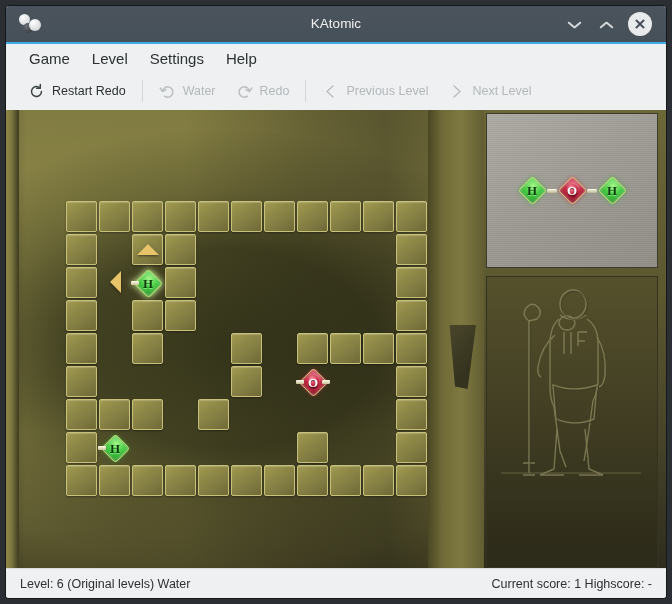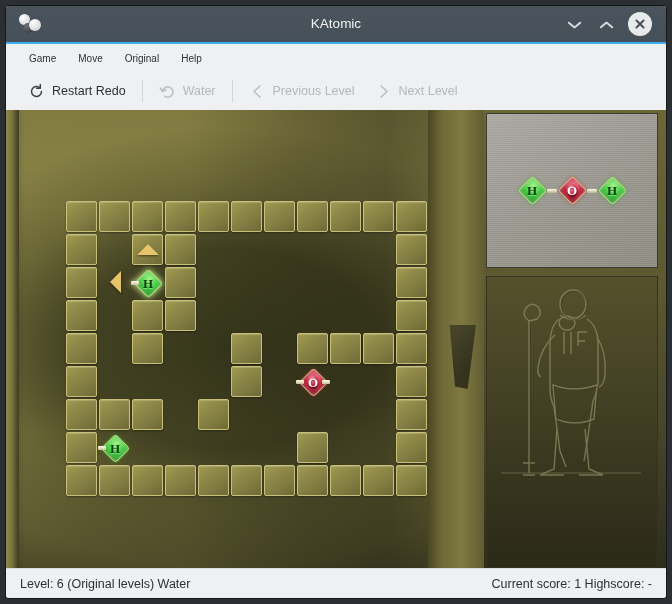--- a/index.html
+++ b/index.html
@@ -120,21 +120,21 @@
   .menubar {
     height: 28px;
     flex: 0 0 28px;
     background: #eff0f1;
     display: flex;
     align-items: center;
     padding-left: 14px;
     gap: 4px;
   }
   .menu-item {
-    font-size: 10px;
+    font-size: 15px;
     color: #2c3133;
     padding: 4px 9px;
     border-radius: 2px;
     cursor: default;
     text-align: center;
   }
 
   
   .toolbar {
     height: 38px;
@@ -421,22 +421,22 @@
         </div>
         <div class="win-btn">
           <span class="chev up"></span>
         </div>
         <div class="close-btn"></div>
       </div>
     </div>
 
     <div class="menubar">
       <div class="menu-item">Game</div>
-      <div class="menu-item">Move</div>
-      <div class="menu-item">Original</div>
+      <div class="menu-item">Level</div>
+      <div class="menu-item">Settings</div>
       <div class="menu-item">Help</div>
     </div>
 
     <div class="toolbar">
 
       <div class="tb-btn">
         <span class="tb-icon">
           <svg width="17" height="17" viewBox="0 0 17 17">
             <path d="M13.5 8.5a5 5 0 1 1-1.6-3.7" fill="none" stroke="#3b4245" stroke-width="1.5" stroke-linecap="round"></path>
             <path d="M12.3 1.6 L12.3 5.3 L8.6 5.3" fill="none" stroke="#3b4245" stroke-width="1.5" stroke-linecap="round" stroke-linejoin="round"></path>
@@ -450,20 +450,29 @@
       <div class="tb-btn disabled">
         <span class="tb-icon">
           <svg width="17" height="17" viewBox="0 0 17 17">
             <path d="M3.6 8.2a5.2 5.2 0 1 1 2 5" fill="none" stroke="#b9bec1" stroke-width="1.5" stroke-linecap="round"></path>
             <path d="M1.2 5.0 L3.6 8.6 L7.0 6.6" fill="none" stroke="#b9bec1" stroke-width="1.5" stroke-linecap="round" stroke-linejoin="round"></path>
           </svg>
         </span>
         <span>Water</span>
       </div>
 
+      <div class="tb-btn disabled">
+        <span class="tb-icon">
+          <svg width="17" height="17" viewBox="0 0 17 17">
+            <path d="M13.4 8.2a5.2 5.2 0 1 0-2 5" fill="none" stroke="#b9bec1" stroke-width="1.5" stroke-linecap="round"></path>
+            <path d="M15.8 5.0 L13.4 8.6 L10.0 6.6" fill="none" stroke="#b9bec1" stroke-width="1.5" stroke-linecap="round" stroke-linejoin="round"></path>
+          </svg>
+        </span>
+        <span>Redo</span>
+      </div>
 
       <div class="tb-sep"></div>
 
       <div class="tb-btn disabled">
         <span class="tb-icon">
           <svg width="17" height="17" viewBox="0 0 17 17">
             <path d="M11 3 L5 8.5 L11 14" fill="none" stroke="#b9bec1" stroke-width="1.5" stroke-linecap="round" stroke-linejoin="round"></path>
           </svg>
         </span>
         <span>Previous Level</span>

